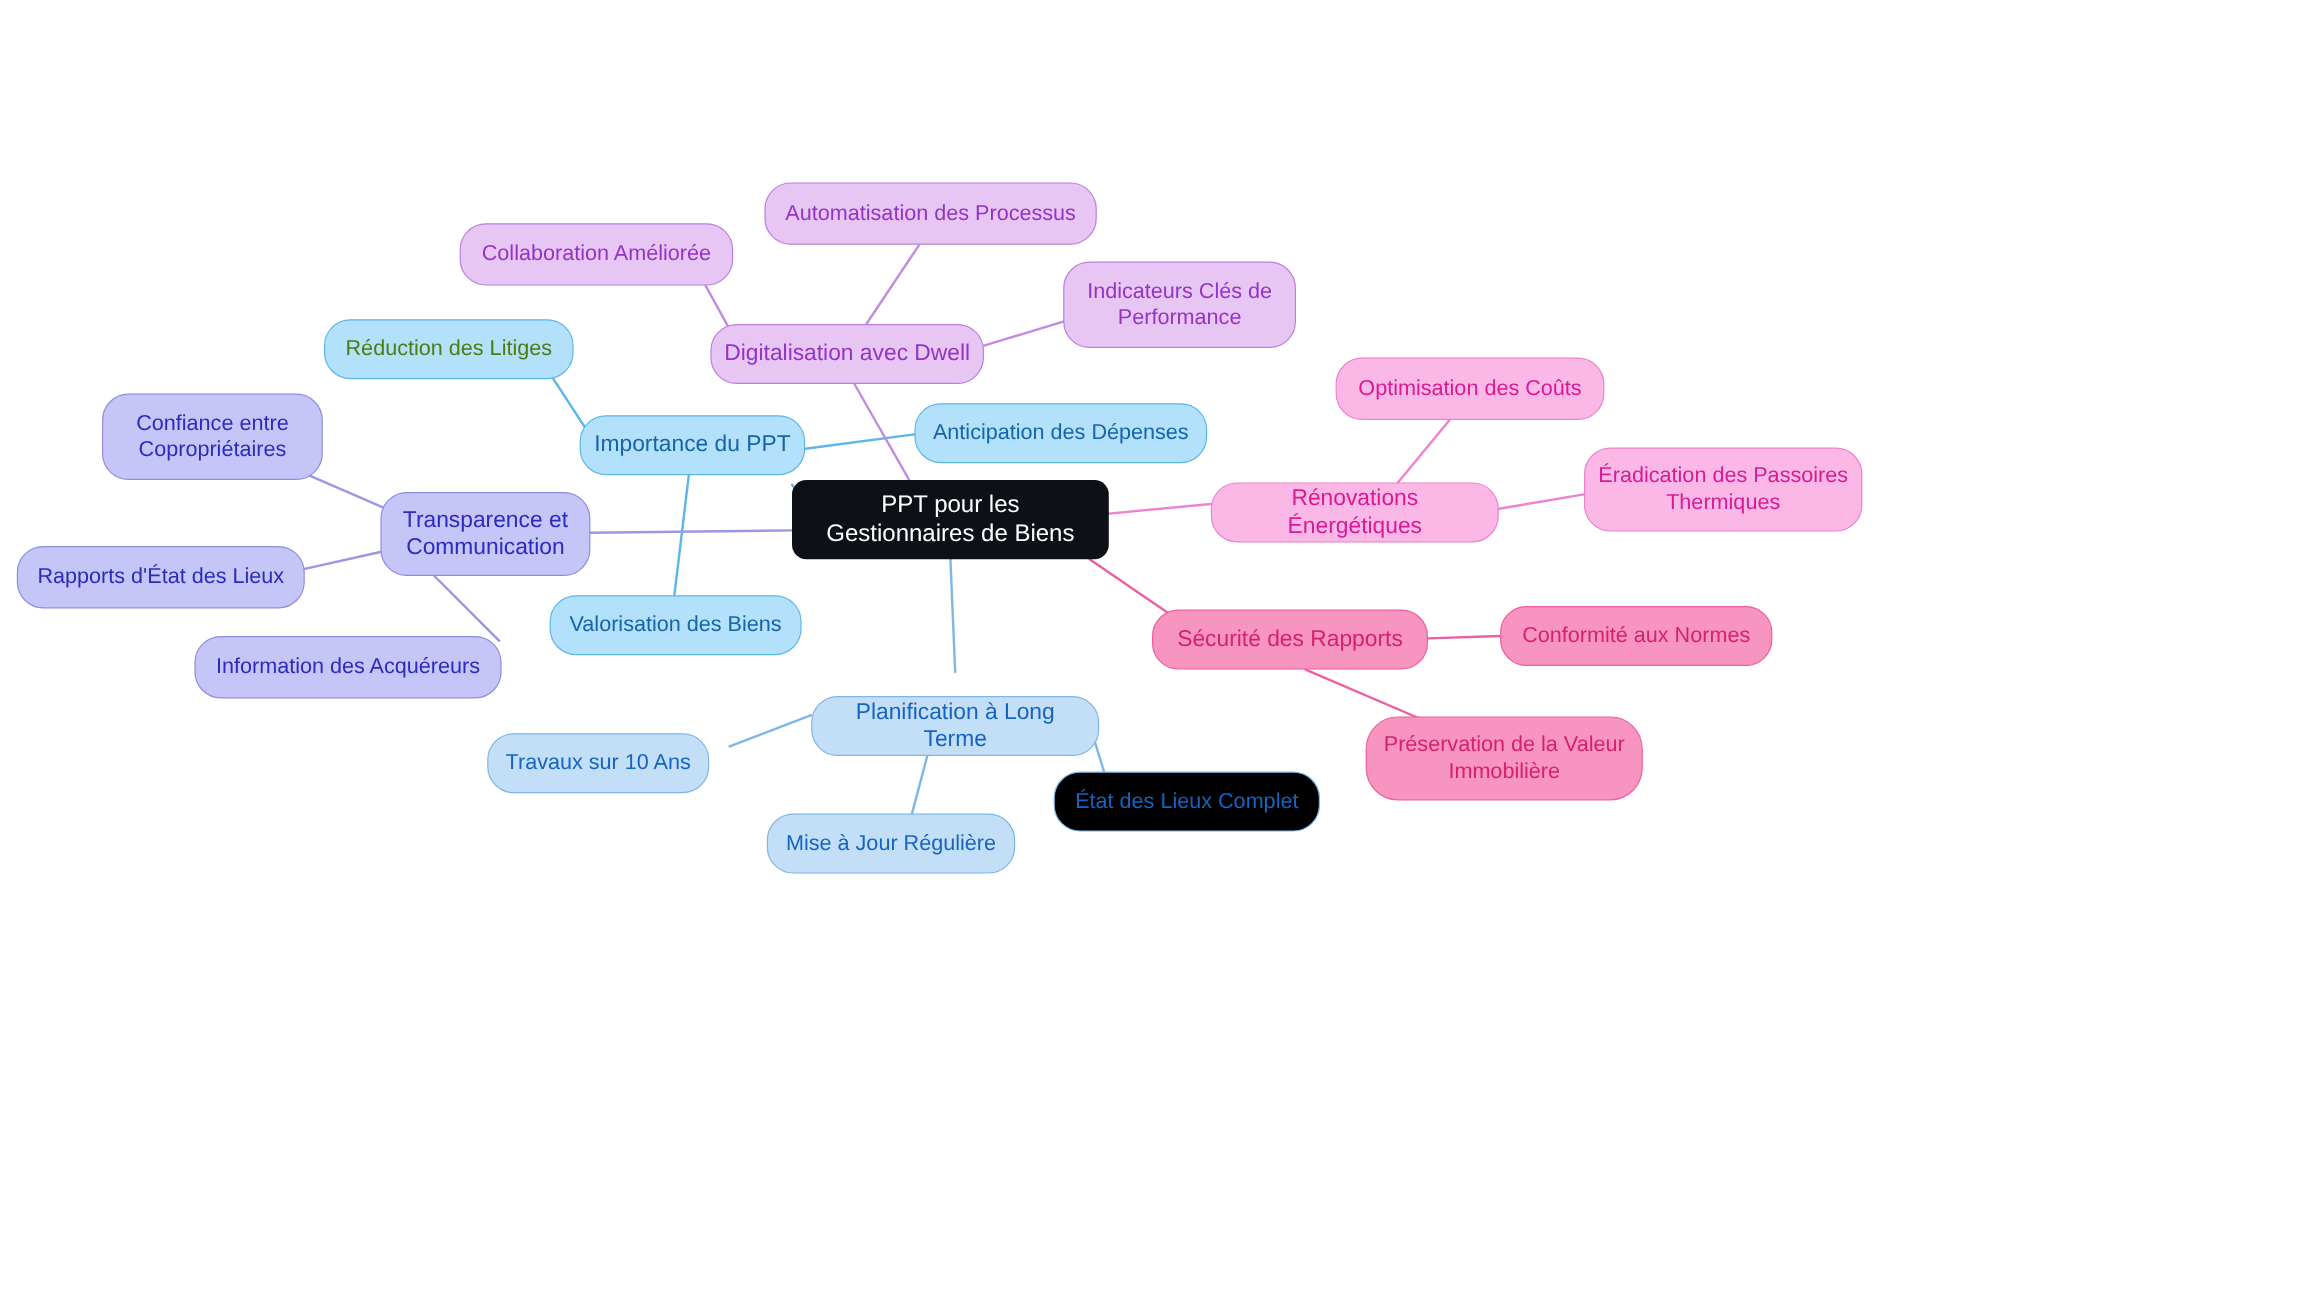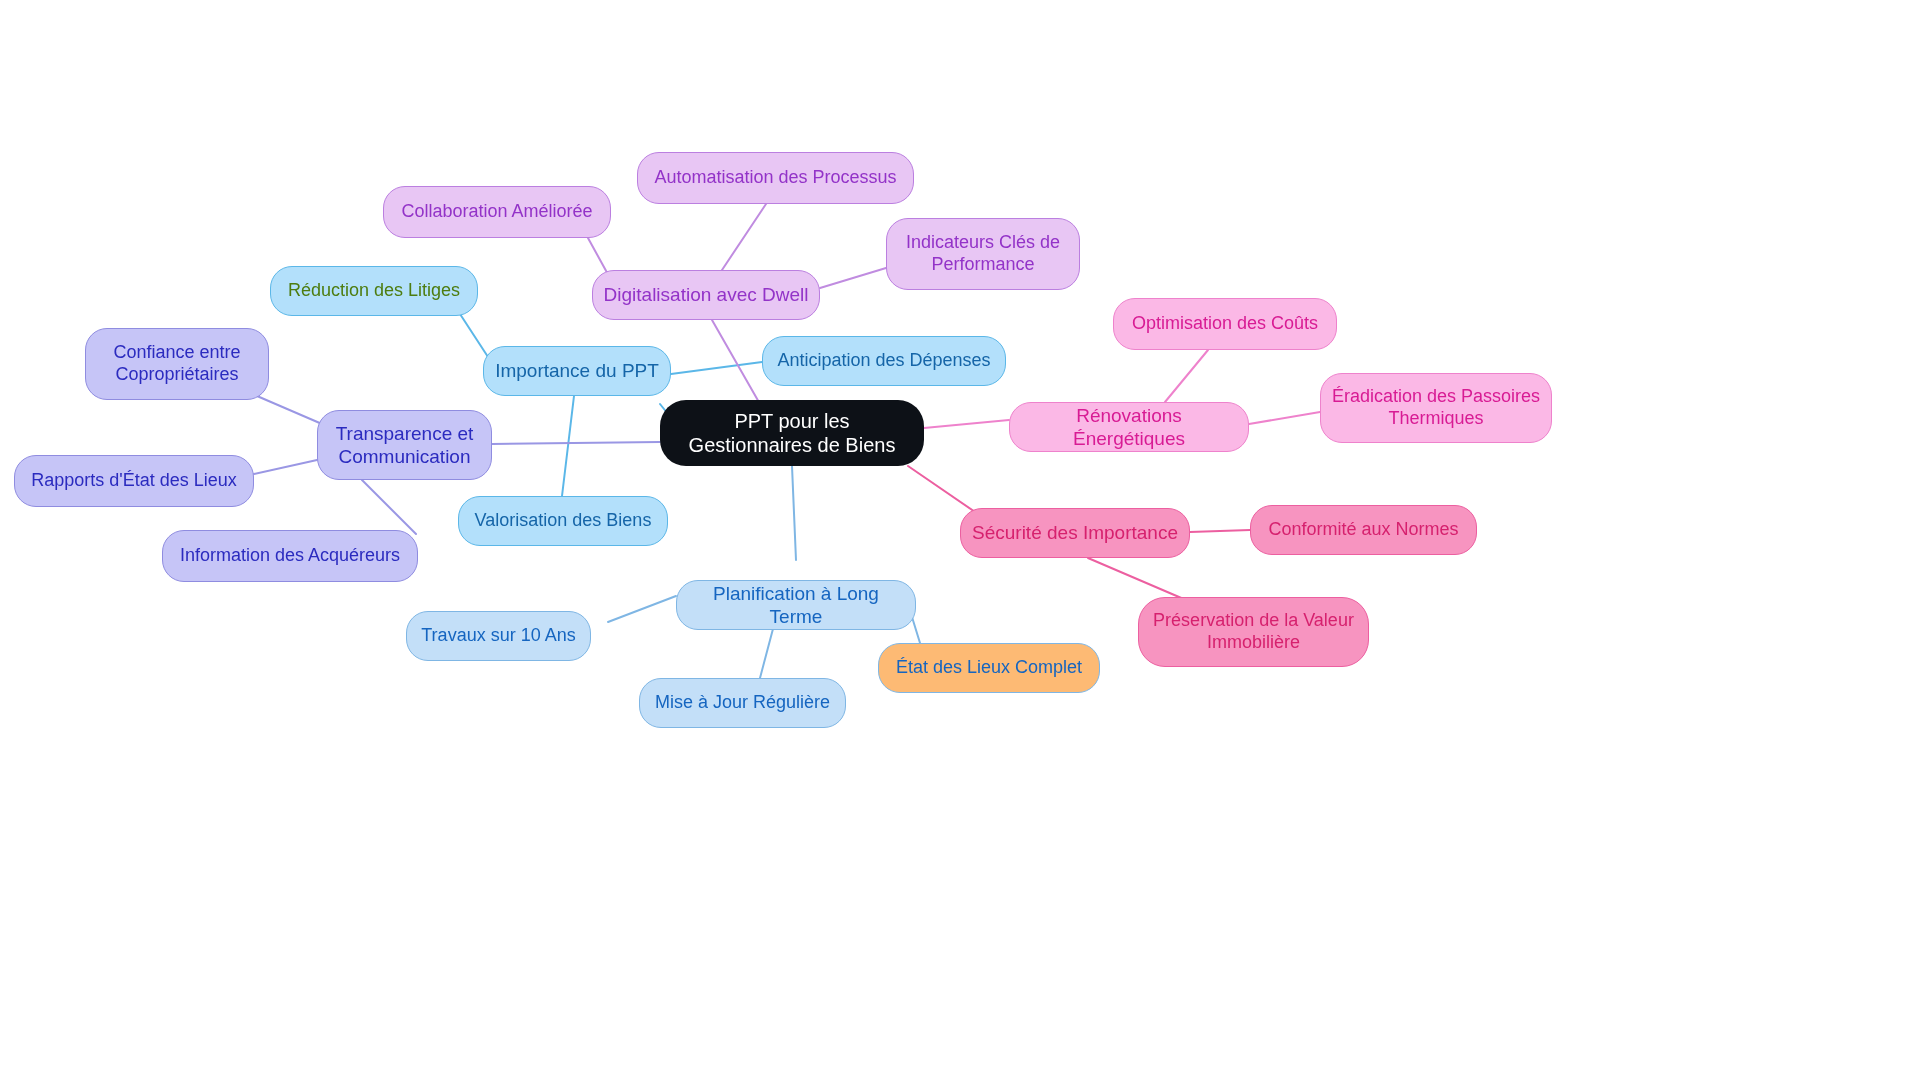--- a/index.html
+++ b/index.html
@@ -34,21 +34,21 @@
     text-align: center;
     border-radius: 22px;
     border-width: 1.5px;
     border-style: solid;
     line-height: 1.22;
     padding: 19px 10px;
     white-space: pre-line;
     z-index: 2;
   }
   .node.root {
-    border-radius: 26px;
+    border-radius: 12px;
     border: none;
     font-size: 20px;
     z-index: 3;
   }
   .node.lvl1 { font-size: 19px; }
   .node.lvl2 { font-size: 18px; }
 </style>
 </head>
 <body>
 
@@ -89,24 +89,24 @@
       <div class="node lvl2" style="left: 886px; top: 218px; width: 194px; height: 72px; background: rgb(232, 198, 244); color: rgb(147, 51, 200); border-color: rgb(187, 127, 224);">Indicateurs Clés de
 Performance</div>
       <div class="node lvl1" style="left: 317px; top: 410px; width: 175px; height: 70px; background: rgb(198, 197, 247); color: rgb(43, 43, 191); border-color: rgb(143, 140, 224);">Transparence et
 Communication</div>
       <div class="node lvl2" style="left: 85px; top: 328px; width: 184px; height: 72px; background: rgb(198, 197, 247); color: rgb(43, 43, 191); border-color: rgb(143, 140, 224);">Confiance entre
 Copropriétaires</div>
       <div class="node lvl2" style="left: 14px; top: 455px; width: 240px; height: 52px; background: rgb(198, 197, 247); color: rgb(43, 43, 191); border-color: rgb(143, 140, 224);">Rapports d'État des Lieux</div>
       <div class="node lvl2" style="left: 162px; top: 530px; width: 256px; height: 52px; background: rgb(198, 197, 247); color: rgb(43, 43, 191); border-color: rgb(143, 140, 224);">Information des Acquéreurs</div>
       <div class="node lvl1" style="left: 676px; top: 580px; width: 240px; height: 50px; background: rgb(195, 223, 248); color: rgb(21, 101, 192); border-color: rgb(127, 182, 228);">Planification à Long Terme</div>
       <div class="node lvl2" style="left: 406px; top: 611px; width: 185px; height: 50px; background: rgb(195, 223, 248); color: rgb(21, 101, 192); border-color: rgb(127, 182, 228);">Travaux sur 10 Ans</div>
-      <div class="node lvl2" style="left: 878px; top: 643px; width: 222px; height: 50px; background: #fdba74; color: rgb(21, 101, 192); border-color: rgb(127, 182, 228);">État des Lieux Complet</div>
+      <div class="node lvl2" style="left: 878px; top: 643px; width: 222px; height: 50px; background: #000000; color: rgb(21, 101, 192); border-color: rgb(127, 182, 228);">État des Lieux Complet</div>
       <div class="node lvl2" style="left: 639px; top: 678px; width: 207px; height: 50px; background: rgb(195, 223, 248); color: rgb(21, 101, 192); border-color: rgb(127, 182, 228);">Mise à Jour Régulière</div>
       <div class="node lvl1" style="left: 1009px; top: 402px; width: 240px; height: 50px; background: rgb(251, 184, 230); color: rgb(216, 27, 148); border-color: rgb(238, 130, 204);">Rénovations Énergétiques</div>
       <div class="node lvl2" style="left: 1113px; top: 298px; width: 224px; height: 52px; background: rgb(251, 184, 230); color: rgb(216, 27, 148); border-color: rgb(238, 130, 204);">Optimisation des Coûts</div>
       <div class="node lvl2" style="left: 1320px; top: 373px; width: 232px; height: 70px; background: rgb(251, 184, 230); color: rgb(216, 27, 148); border-color: rgb(238, 130, 204);">Éradication des Passoires
 Thermiques</div>
-      <div class="node lvl1" style="left: 960px; top: 508px; width: 230px; height: 50px; background: rgb(247, 148, 192); color: rgb(214, 33, 110); border-color: rgb(236, 95, 160);">Sécurité des Importance</div>
+      <div class="node lvl1" style="left: 960px; top: 508px; width: 230px; height: 50px; background: rgb(247, 148, 192); color: rgb(214, 33, 110); border-color: rgb(236, 95, 160);">Sécurité des Rapports</div>
       <div class="node lvl2" style="left: 1250px; top: 505px; width: 227px; height: 50px; background: rgb(247, 148, 192); color: rgb(214, 33, 110); border-color: rgb(236, 95, 160);">Conformité aux Normes</div>
       <div class="node lvl2" style="left: 1138px; top: 597px; width: 231px; height: 70px; background: rgb(247, 148, 192); color: rgb(214, 33, 110); border-color: rgb(236, 95, 160); border-radius: 27px;">Préservation de la Valeur
 Immobilière</div>
     </div>
 </div>
 
 </body></html>

